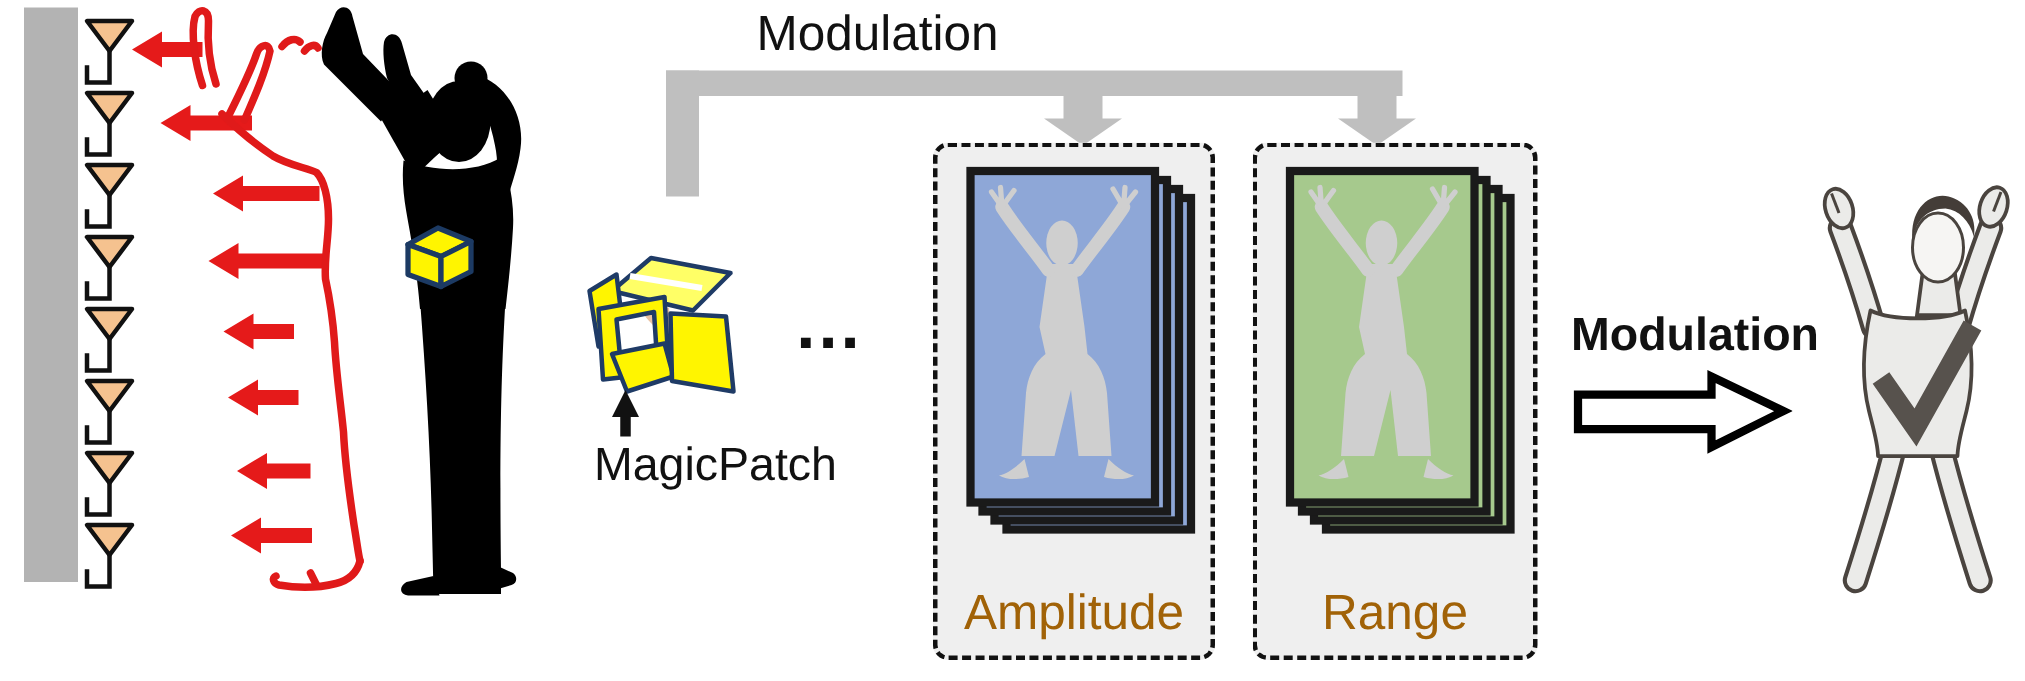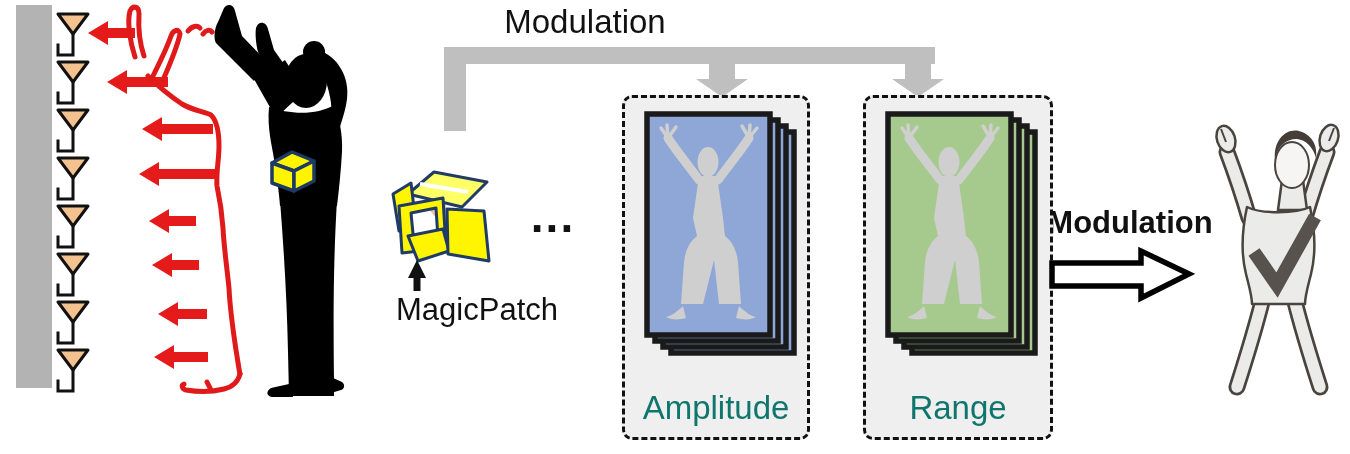--- a/index.html
+++ b/index.html
@@ -11,24 +11,24 @@
   .label{position:absolute;text-align:center;color:#111;line-height:1.15;}
   .label-modulation{left:440px;top:3px;width:290px;font-size:33px;}
   .label-magicpatch{left:367px;top:292px;width:220px;font-size:31px;}
   .label-dots{left:518px;top:190px;width:70px;font-size:46px;font-weight:700;letter-spacing:2px;}
   .label-recognition{left:1022px;top:205px;width:216px;font-size:31px;font-weight:700;}
   .panel{
     position:absolute;top:95px;height:345px;background:#efefef;
     border:3px dashed #111;border-radius:10px;box-sizing:border-box;
   }
   .panel-amplitude{left:622px;width:188px;}
-  .panel-range{left:835px;width:190px;margin-left:28px;}
+  .panel-range{left:835px;width:190px;}
   .panel-label{
     position:absolute;left:0;right:0;bottom:8px;text-align:center;
-    font-size:33px;line-height:43px;color:#0f766e;
+    font-size:33px;line-height:43px;color:#a16207;
   }
   .stack-svg{position:absolute;left:18px;top:12px;}
 </style>
 </head>
 <body>
 
 <div class="stage">
 
   <svg class="abs" style="left:0;top:0" width="370" height="454" viewBox="0 0 370 454">
 

